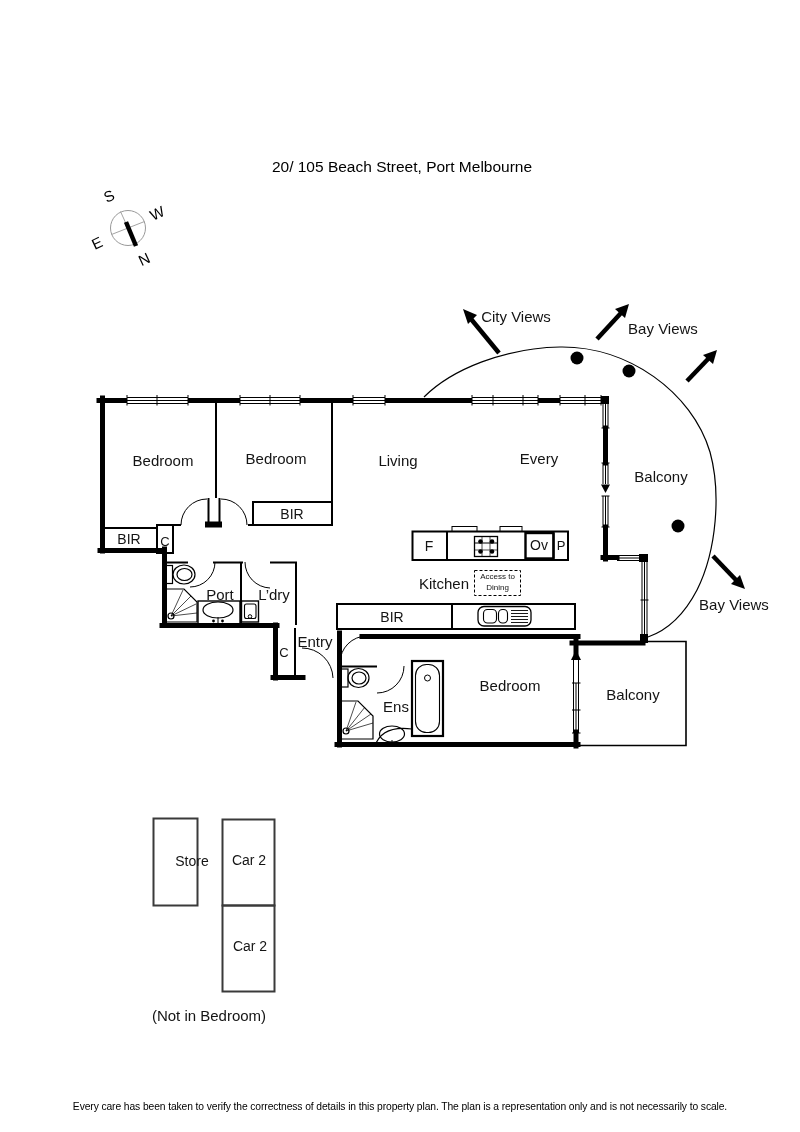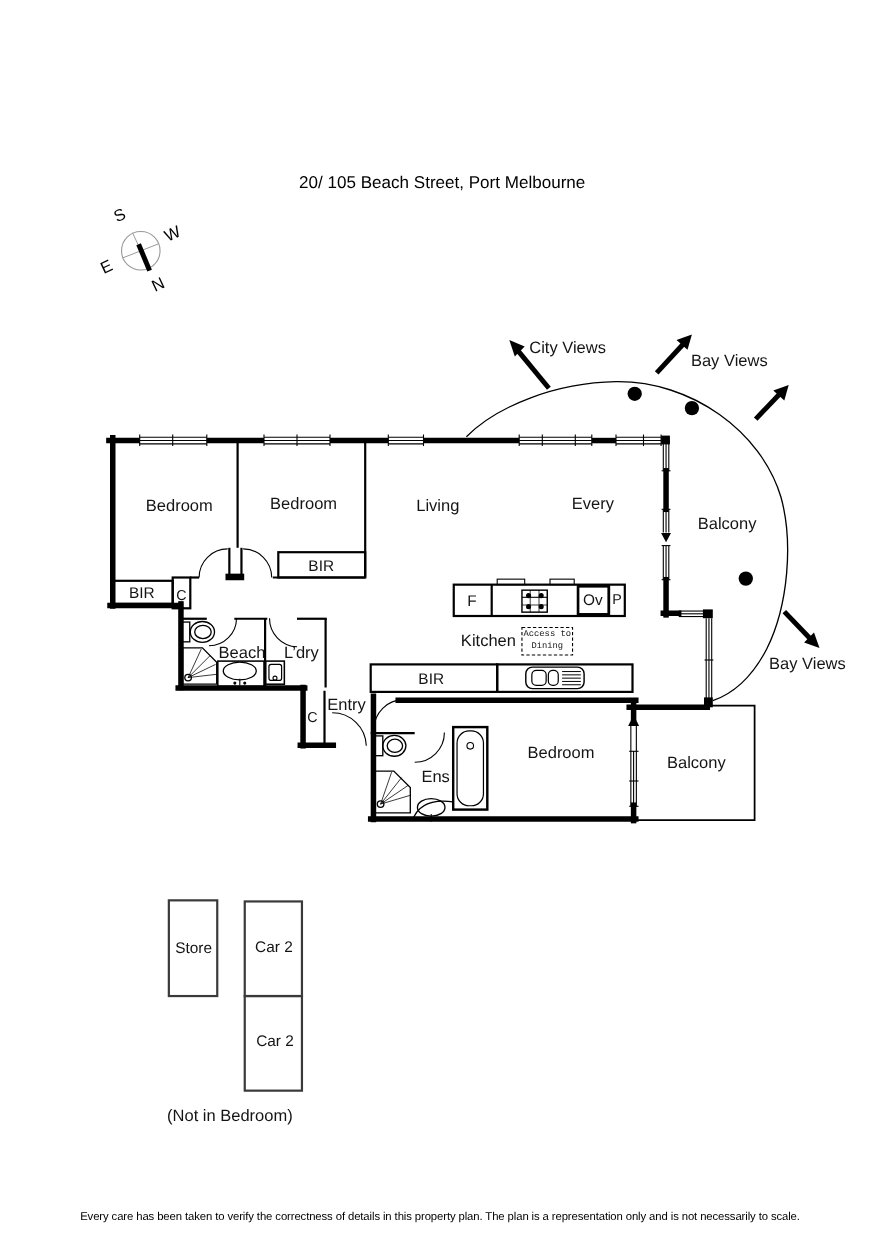--- a/index.html
+++ b/index.html
@@ -7,21 +7,21 @@
           font-family:"Liberation Sans",sans-serif;}
   svg.plan{position:absolute;left:0;top:0;}
   .lbl{position:absolute;transform:translate(-50%,-50%);white-space:nowrap;
        color:#141414;font-size:15px;line-height:1;}
   .lbl.small{font-size:13px;}
   .lbl.mid{font-size:14px;}
   .lbl.title{font-size:15.5px;color:#000;}
   .lbl.disclaimer{font-size:10.3px;color:#000;letter-spacing:-0.1px;text-align:right;}
   .lbl.compass{font-size:15px;color:#000;}
   .attic{position:absolute;transform:translate(-50%,-50%);text-align:right;
-         font-size:8px;line-height:1.3;color:#141414;font-family:Liberation Mono, monospace;}
+         font-size:8px;line-height:1.3;color:#141414;}
 </style>
 </head>
 <body>
 
 <div class="canvas">
 
   <svg class="plan" width="800" height="1132" viewBox="0 0 800 1132">
 
     <g stroke-linecap="butt">
       <circle cx="128" cy="228" r="17.5" fill="none" stroke="#999" stroke-width="1"></circle>
@@ -333,36 +333,36 @@
   <div class="lbl" style="left:163px;top:460px">Bedroom</div>
   <div class="lbl" style="left:276px;top:458px">Bedroom</div>
   <div class="lbl" style="left:398px;top:460px">Living</div>
   <div class="lbl" style="left:539px;top:458px">Every</div>
   <div class="lbl" style="left:661px;top:476px">Balcony</div>
 
   <div class="lbl mid" style="left:292px;top:514px">BIR</div>
   <div class="lbl mid" style="left:129px;top:539px">BIR</div>
   <div class="lbl small" style="left:165px;top:541px">C</div>
 
-  <div class="lbl" style="left:220px;top:594px">Beach</div>
+  <div class="lbl" style="left:220px;top:594px">Port</div>
   <div class="lbl" style="left:274px;top:594px">L’dry</div>
   <div class="lbl small" style="left:284px;top:652px">C</div>
   <div class="lbl" style="left:315px;top:641px">Entry</div>
 
   <div class="lbl mid" style="left:429px;top:546px">F</div>
   <div class="lbl mid" style="left:539px;top:545px">Ov</div>
   <div class="lbl small" style="left:561px;top:545px">P</div>
   <div class="lbl" style="left:444px;top:583px">Kitchen</div>
   <div class="attic" style="left:497.5px;top:577px">Access to</div>
   <div class="attic" style="left:497.5px;top:588px">Dining</div>
 
   <div class="lbl mid" style="left:392px;top:617px">BIR</div>
   <div class="lbl" style="left:396px;top:706px">Ens</div>
   <div class="lbl" style="left:510px;top:685px">Bedroom</div>
   <div class="lbl" style="left:633px;top:694px">Balcony</div>
 
-  <div class="lbl mid" style="left:176px;top:861px">Store</div>
+  <div class="lbl mid" style="left:192px;top:861px">Store</div>
   <div class="lbl mid" style="left:249px;top:860px">Car 2</div>
   <div class="lbl mid" style="left:250px;top:946px">Car 2</div>
   <div class="lbl" style="left:209px;top:1015px">(Not in Bedroom)</div>
 
   <div class="lbl disclaimer" style="left:400px;top:1107px">Every care has been taken to verify the correctness of details in this property plan. The plan is a representation only and is not necessarily to scale.</div>
 </div>
 
 </body></html>

